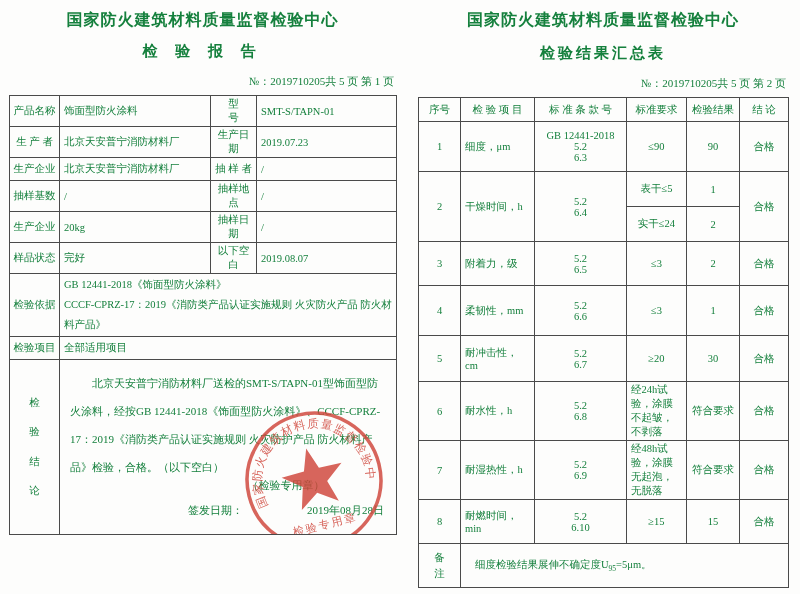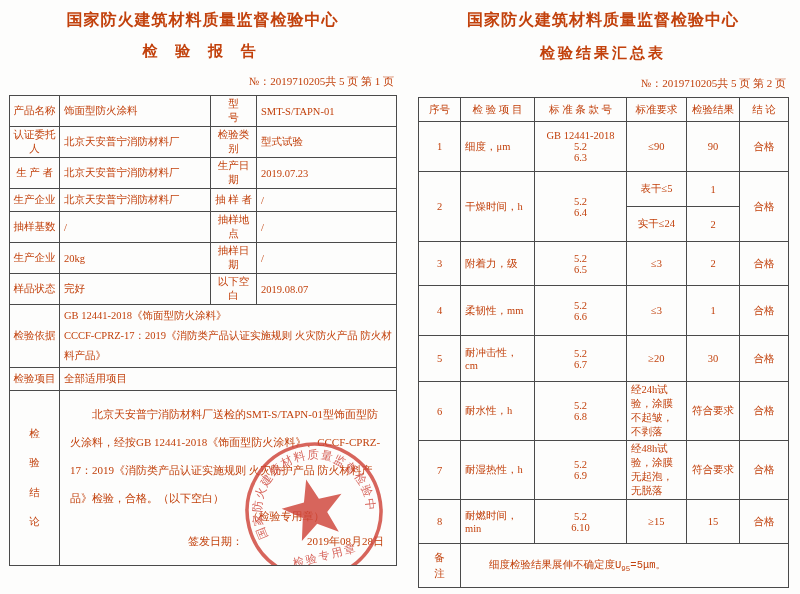--- a/index.html
+++ b/index.html
@@ -1,17 +1,17 @@
 <!DOCTYPE html>
 <html><head>
 <meta charset="utf-8">
 <style>
   html,body{margin:0;padding:0;background:#ffffff;}
   .canvas{position:relative;width:800px;height:594px;background:#fdfdfc;overflow:hidden;
-          font-family:"Liberation Serif","DejaVu Serif",serif;color:#c2410c;}
+          font-family:"Liberation Serif","DejaVu Serif",serif;color:#15803d;}
   .page{position:absolute;top:10px;}
   .page-left{left:9px;width:387px;}
   .page-right{left:418px;width:370px;}
   .center-name{text-align:center;font-weight:bold;font-size:16px;letter-spacing:1px;white-space:nowrap;}
   .doc-title{text-align:center;font-weight:bold;font-size:15px;letter-spacing:7px;margin-top:11px;}
   .doc-title2{text-align:center;font-weight:bold;font-size:15px;letter-spacing:3px;margin-top:13px;}
   .meta{display:flex;justify-content:flex-end;font-size:11px;margin:13px 2px 6px 2px;}
   table{border-collapse:collapse;width:100%;table-layout:fixed;}
   td,th{border:1px solid #4a4a4a;font-size:10.5px;font-weight:normal;padding:1px 4px;overflow:hidden;}
   .lbl{text-align:center;padding:1px 2px;}
@@ -24,21 +24,21 @@
   .ltable tr.r-concl{height:175px;}
   .ltable tr.r-remark{height:23px;}
   .basis-line{line-height:1.9;}
   .vert{white-space:pre-line;line-height:2.8;font-size:10.5px;}
   .concl-cell{position:relative;vertical-align:top;}
   .concl-text{margin-top:8px;padding:0 6px;text-indent:2em;font-size:11px;line-height:2.55;}
   .concl-right{position:absolute;right:12px;top:118px;width:196px;text-align:center;font-size:11px;}
   .issue-line{display:flex;justify-content:space-between;margin-top:10px;}
   .stamp{position:absolute;left:178px;top:44px;opacity:0.82;pointer-events:none;}
   .rtable tr.hdr{height:24px;}
-  .remark-val{padding-left:28px;font-family:Liberation Mono, monospace;}
+  .remark-val{padding-left:14px;}
   .sub{font-size:7.5px;vertical-align:-3px;}
 </style>
 </head>
 <body>
 
 <div class="canvas">
 
   <section class="page page-left">
     <div class="center-name">国家防火建筑材料质量监督检验中心</div>
     <div class="doc-title">检 验 报 告</div>
@@ -53,26 +53,20 @@
           <col style="width:151px">
           <col style="width:46px">
           <col style="width:140px">
         </colgroup>
       <tbody id="left-info-rows">
           <tr>
             <td class="lbl">产品名称</td>
             <td class="val">饰面型防火涂料</td>
             <td class="lbl">型　　号</td>
             <td class="val">SMT-S/TAPN-01</td>
-          </tr>
-          <tr>
-            <td class="lbl">认证委托人</td>
-            <td class="val">北京天安普宁消防材料厂</td>
-            <td class="lbl">检验类别</td>
-            <td class="val">型式试验</td>
           </tr>
           <tr>
             <td class="lbl">生 产 者</td>
             <td class="val">北京天安普宁消防材料厂</td>
             <td class="lbl">生产日期</td>
             <td class="val">2019.07.23</td>
           </tr>
           <tr>
             <td class="lbl">生产企业</td>
             <td class="val">北京天安普宁消防材料厂</td>

